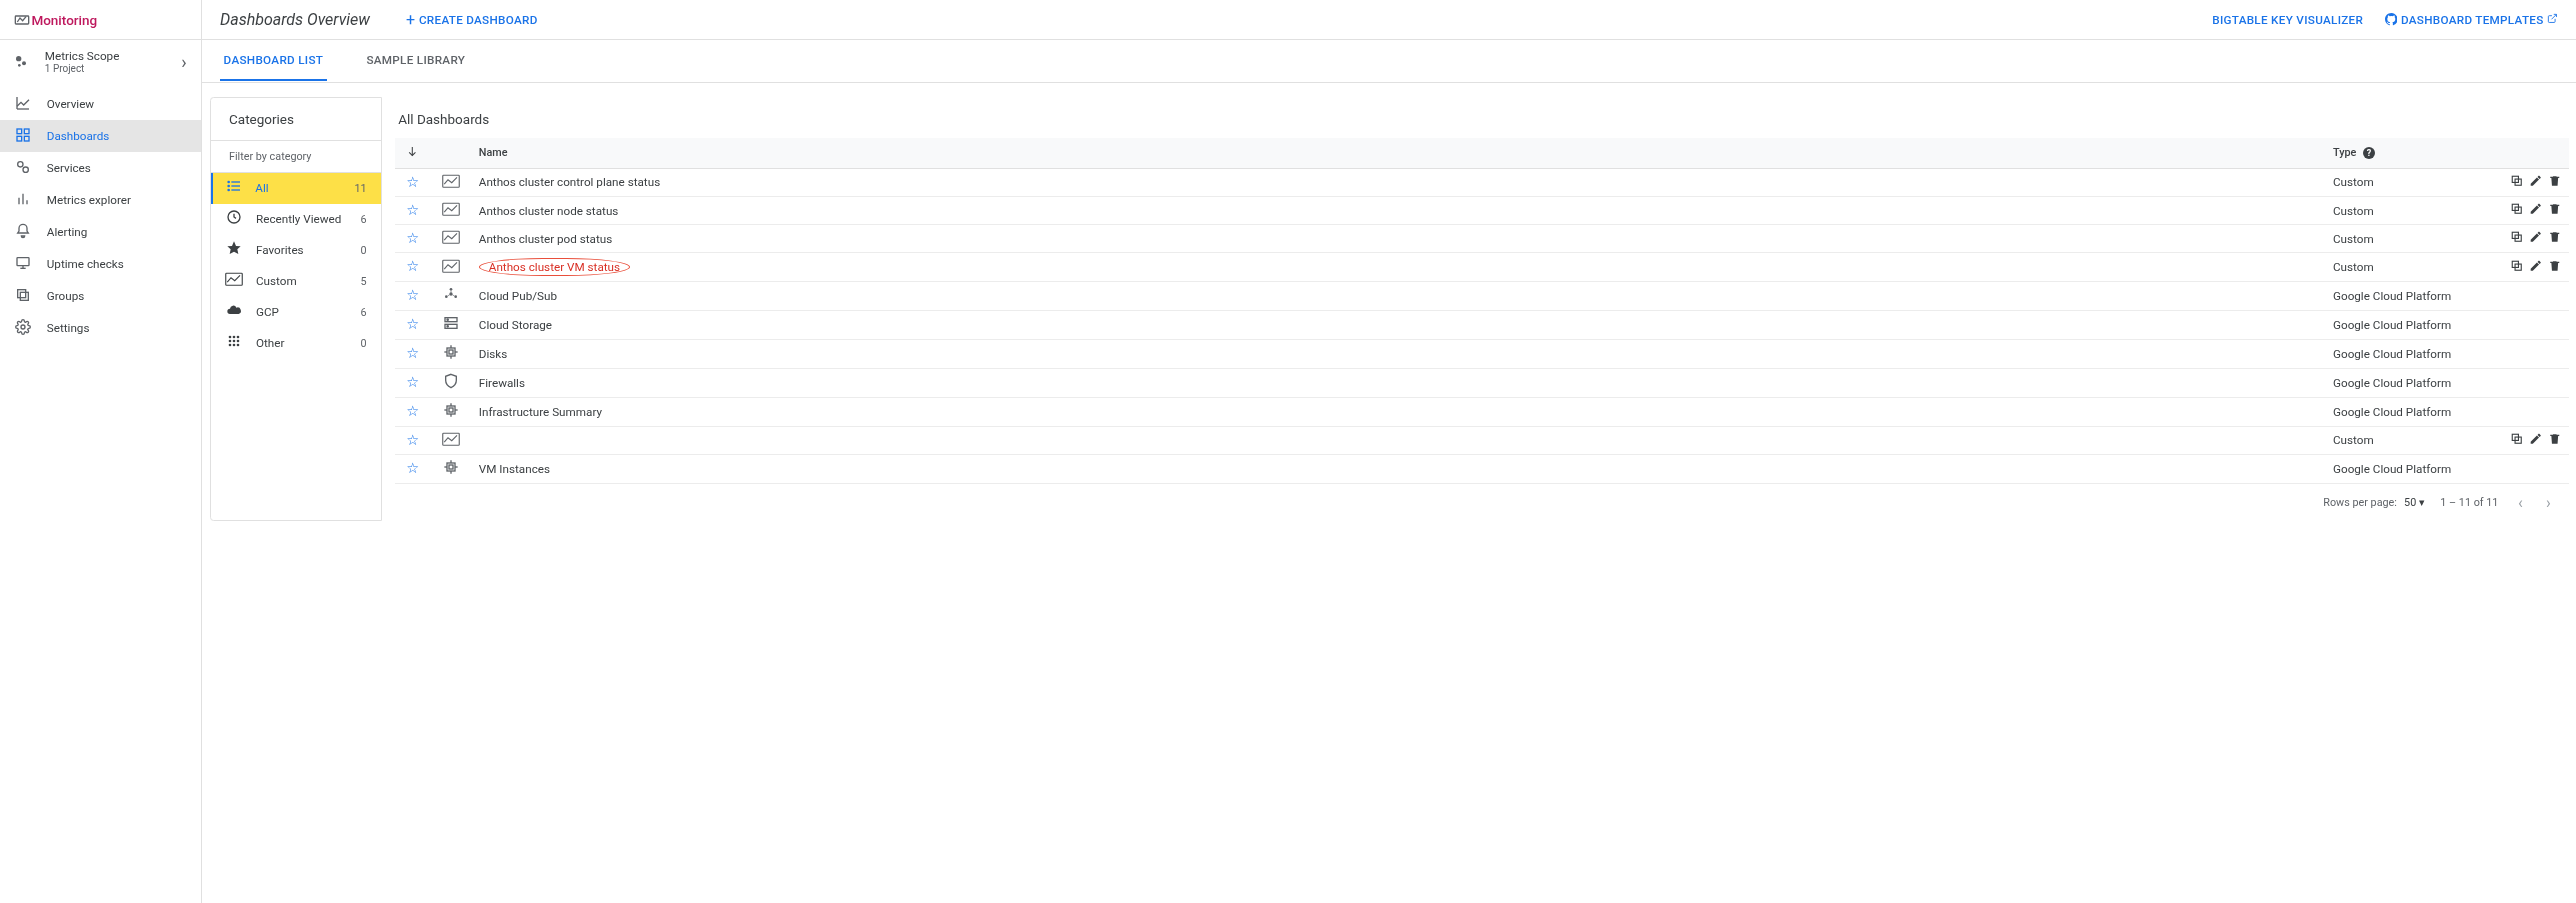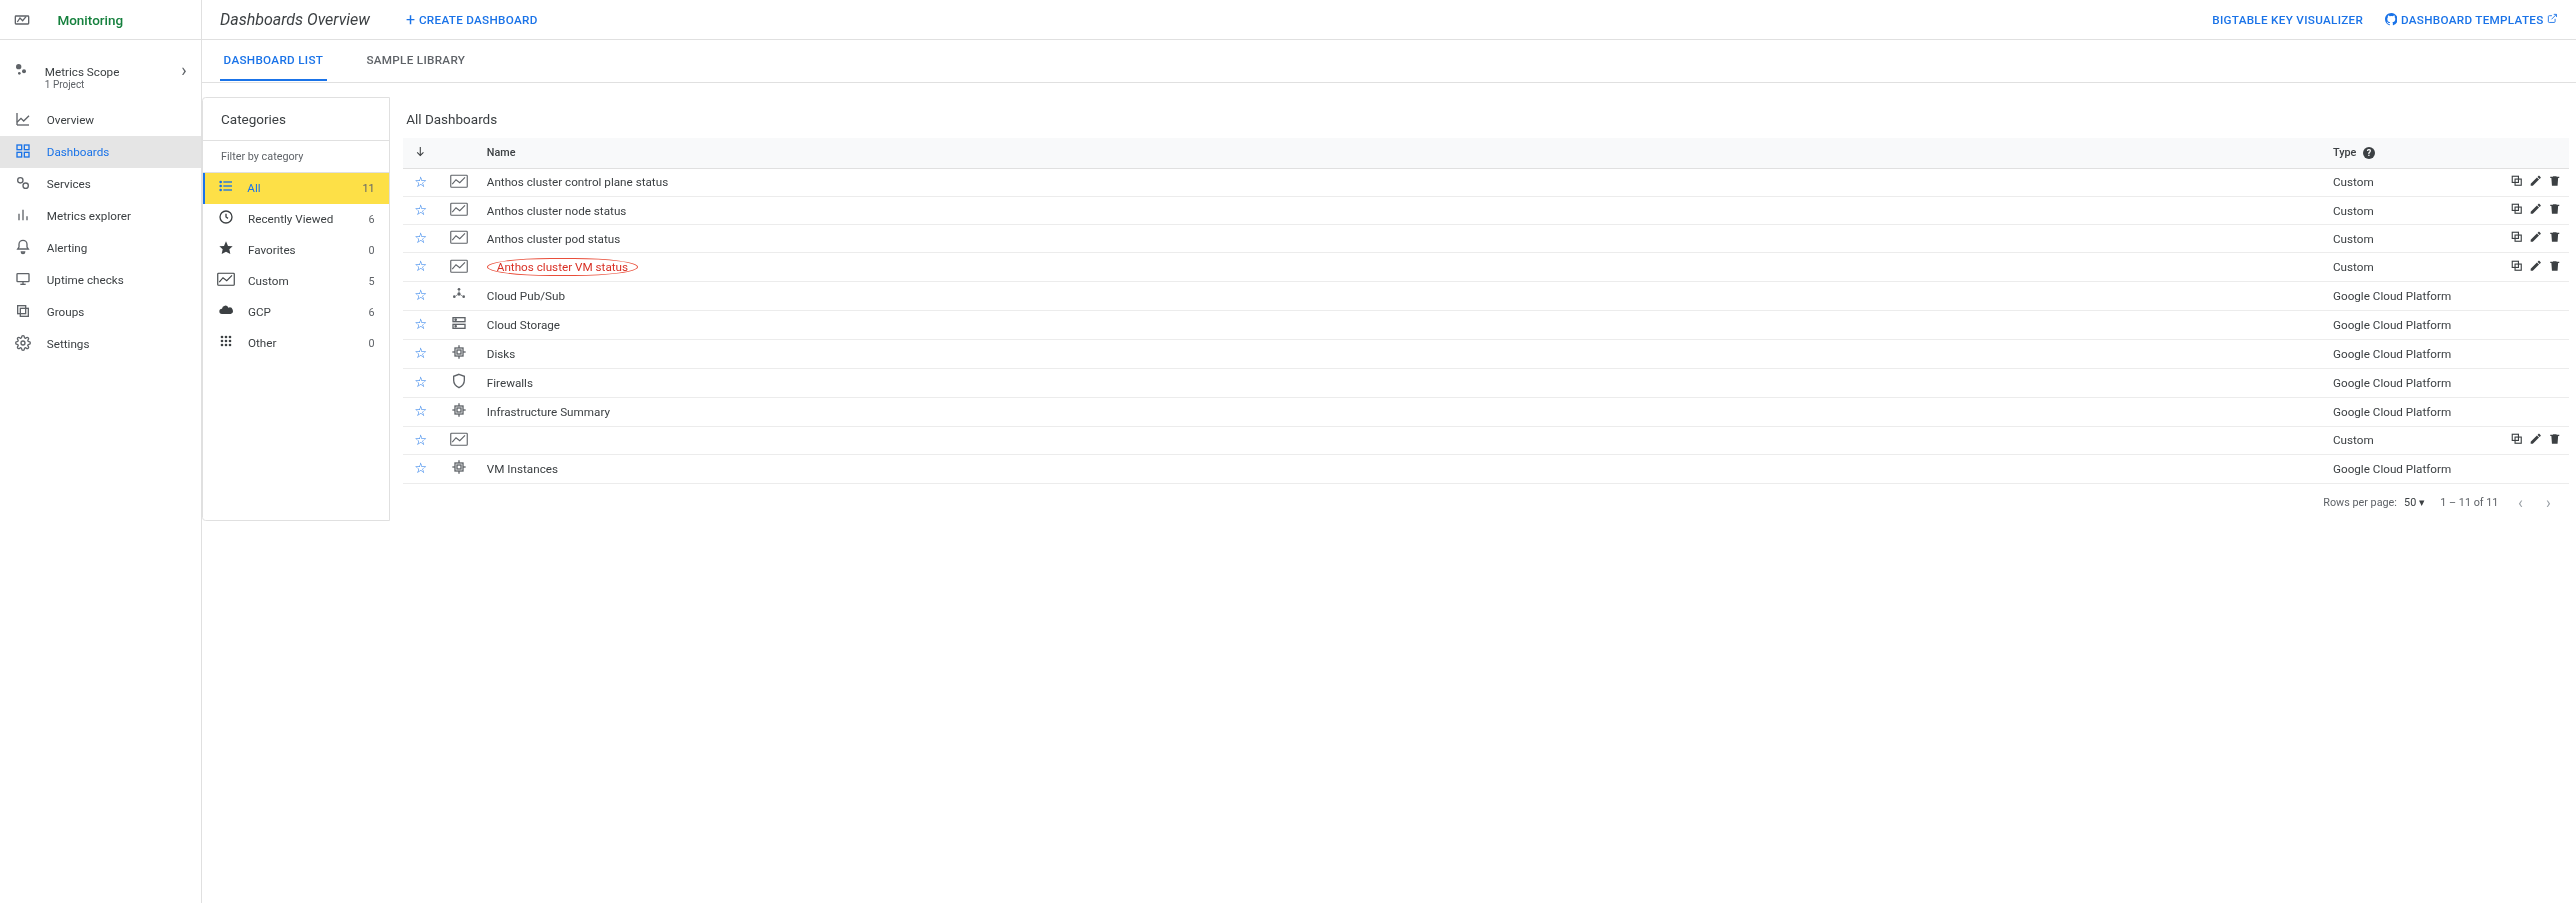--- a/index.html
+++ b/index.html
@@ -2,23 +2,23 @@
 <html style="font-size:14.4px"><head>
 <meta charset="utf-8">
 <style>
   * { box-sizing: border-box; margin: 0; padding: 0; }
   body { font-family: Roboto, Arial, sans-serif; font-size: 11.7px; color: #3c4043; background: #fff; }
   .app { display: flex; height: 100vh; }
 
   
   .sidebar { width: 202px; border-right: 0.9px solid #e0e0e0; display: flex; flex-direction: column; flex-shrink: 0; }
   .sidebar-header { display: flex; align-items: center; padding: 10.8px 14.4px; border-bottom: 0.9px solid #e0e0e0; height: 40px; }
-  .sidebar-header .title { font-size: 13.5px; font-weight: 500; color: #15803d; margin-left: 27px; }
+  .sidebar-header .title { font-size: 13.5px; font-weight: 500; color: #be185d; margin-left: 1px; }
   .scope-row { display: flex; align-items: center; padding: 9px 14.4px; cursor: pointer; }
-  .scope-text { flex: 1; margin-left: 14.4px; margin-top: 16px; }
+  .scope-text { flex: 1; margin-left: 14.4px; }
   .scope-text .t1 { font-size: 11.7px; color: #3c4043; }
   .scope-text .t2 { font-size: 10px; color: #5f6368; }
   .nav { padding-top: 5.4px; }
   .nav-item { display: flex; align-items: center; height: 32px; padding: 0 14.4px; cursor: pointer; font-size: 11.7px; color: #3c4043; }
   .nav-item.active { color: #1a73e8; background: #e5e5e5; }
   .nav-item.active .ico { color: #1a73e8; }
   .nav-item .ico { width: 18px; text-align: center; margin-right: 14.4px; color: #5f6368; }
   .nav-item span.label { }
 
   
@@ -30,21 +30,21 @@
   .topbar .spacer { flex: 1; }
   .topbar .link-btn { color: #1a73e8; font-size: 11.7px; font-weight: 500; letter-spacing: 0.3px; margin-left: 21.6px; cursor: pointer; display: flex; align-items: center; gap: 3.6px; }
 
   .tabs { display: flex; padding: 0 18px; border-bottom: 0.9px solid #e0e0e0; height: 43px; align-items: flex-start; }
   .tab { padding: 12.6px 3.6px; margin-right: 36px; font-size: 11.7px; font-weight: 500; letter-spacing: 0.3px; color: #5f6368; cursor: pointer; border-bottom: 2.7px solid transparent; }
   .tab.active { color: #1a73e8; border-bottom-color: #1a73e8; }
 
   .content { display: flex; padding: 14.4px 0 0 0; }
 
   
-  .categories { width: 188px; border: 0.9px solid #e0e0e0; border-radius: 3.6px 0 0 3.6px; margin-left: 0; flex-shrink: 0; }
+  .categories { width: 172px; border: 0.9px solid #e0e0e0; border-radius: 3.6px 0 0 3.6px; margin-left: 8px; flex-shrink: 0; }
   .categories-header { padding: 12.6px 18px; font-size: 13.5px; color: #3c4043; border-bottom: 0.9px solid #e0e0e0; }
   .cat-filter { font-size: 10.8px; color: #5f6368; padding: 9px 18px; border-bottom: 0.9px solid #e0e0e0; cursor: pointer; }
   .cat-list { }
   .cat-item { display: flex; align-items: center; height: 31px; padding: 0 14.4px; cursor: pointer; font-size: 11.7px; }
   .cat-item .ico { width: 18px; text-align: center; margin-right: 12.6px; color: #3c4043; font-size: 14.4px; }
   .cat-item .label { flex: 1; }
   .cat-item .count { color: #5f6368; font-size: 10.8px; }
   .cat-item.active { background: #fde047; color: #1a73e8; border-left: 2.7px solid #1a73e8; padding-left: 11.7px; }
   .cat-item.active .ico { color: #1a73e8; }
 

